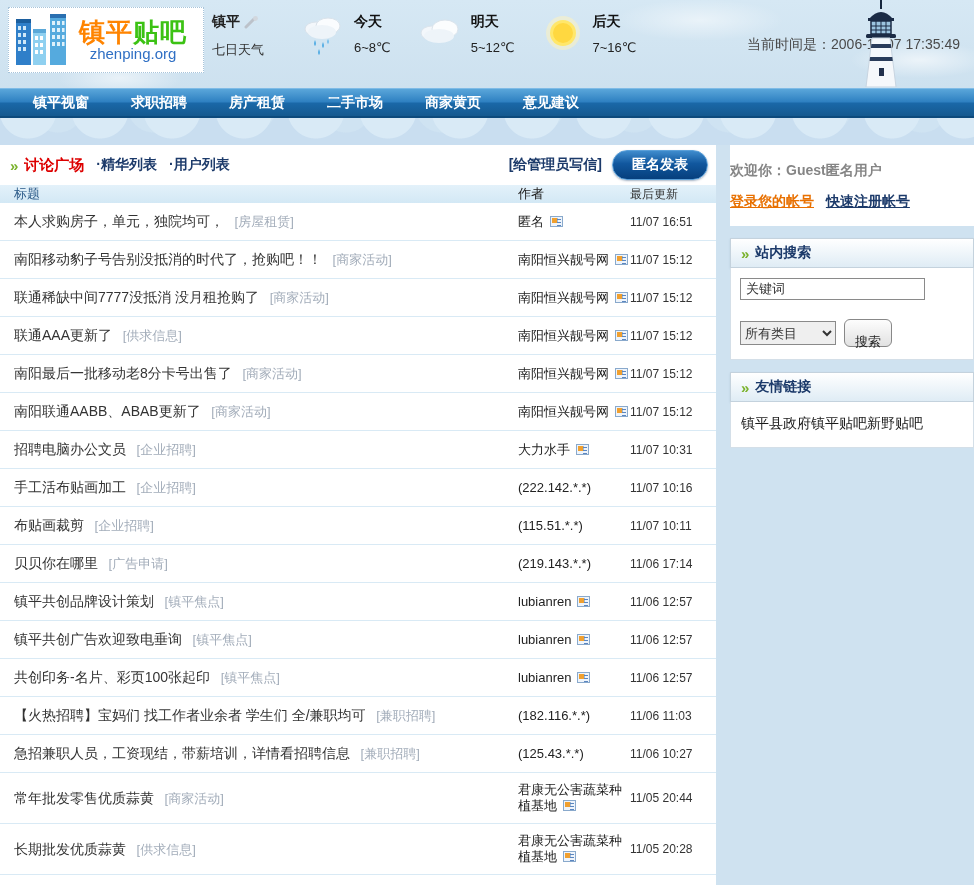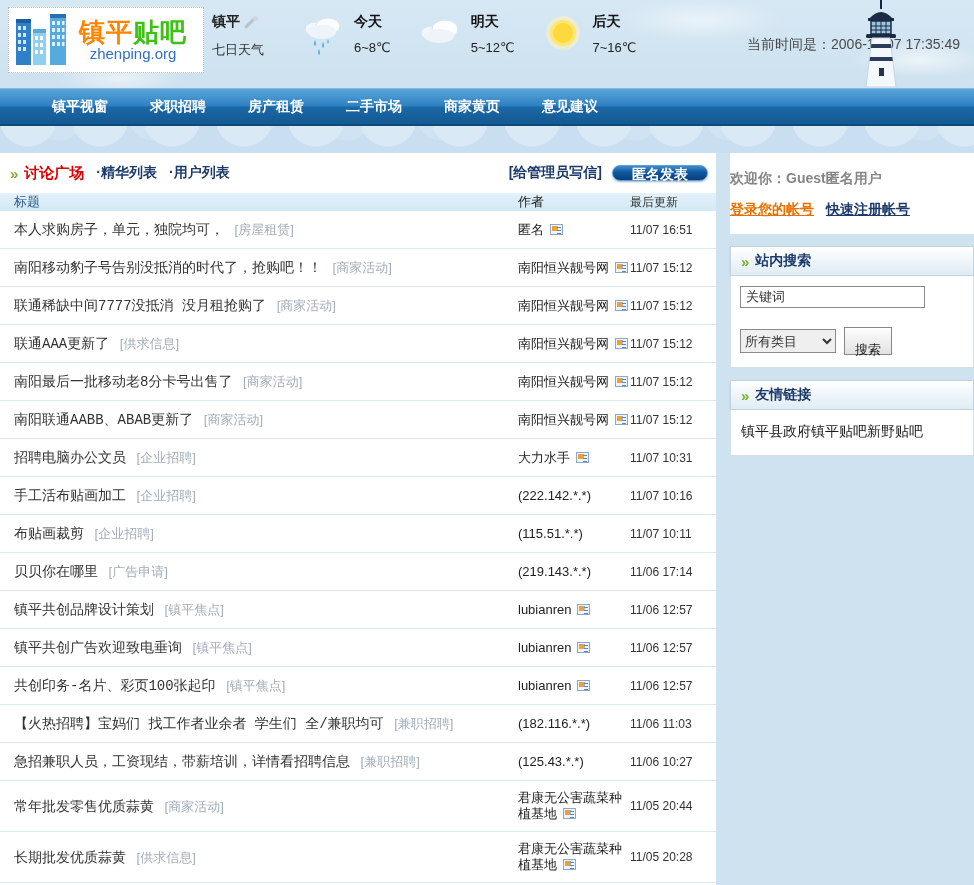--- a/index.html
+++ b/index.html
@@ -32,21 +32,21 @@
   .city-name { font-size:14px; font-weight:bold; color:#222; display:flex; align-items:center; gap:4px;}
   .city-weather-link { font-size:13px; color:#333; margin-top:10px; display:inline-block; }
   .weather-item { display:flex; align-items:flex-start; margin-right:26px; }
   .weather-texts { margin-left:8px; }
   .weather-day { font-size:14px; font-weight:bold; color:#111; }
   .weather-temp { font-size:13px; color:#222; margin-top:9px; }
   .time-text { position:absolute; right:14px; top:36px; font-size:14px; color:#4a4a4a; z-index:1; }
   .lighthouse { position:absolute; right:64px; top:0; z-index:2; }
   
   .main-nav {
-    height:38px; display:flex; align-items:center; padding-left:31px;
+    height:30px; display:flex; align-items:center; padding-left:12px;
     background:linear-gradient(#5aa6da 0%, #2e80c1 48%, #1a68a8 52%, #15598f 100%);
     border-top:1px solid #7fbbe6; border-bottom:2px solid #0d4a7c;
   }
   .main-nav a { color:#fff; font-size:14px; font-weight:bold; text-decoration:none; padding:0 21px; cursor:pointer; }
   .wave-strip {
     height:27px;
     background-color:#c9def0;
     background-image:
       radial-gradient(circle 30px at 28px -8px, #d9eaf6 28px, rgba(0,0,0,0) 29px),
       radial-gradient(circle 26px at 58px -12px, #cfe3f2 26px, rgba(0,0,0,0) 27px);
@@ -57,36 +57,36 @@
   .forum-panel { width:716px; background:#fff; min-height:740px; }
   .side-col { width:244px; margin-left:14px; }
   
   .panel-head { display:flex; align-items:center; height:40px; padding:0 8px 0 10px; }
   .green-arrows { color:#7ab22c; font-weight:bold; font-size:15px; margin-right:7px; letter-spacing:-1px; }
   .forum-title { color:#dd0000; font-weight:bold; font-size:15px; }
   .forum-sublink { color:#1c3a6a; font-weight:bold; font-size:14px; margin-left:12px; text-decoration:none; cursor:pointer; }
   .head-right { margin-left:auto; display:flex; align-items:center; }
   .admin-link { color:#1c3a6a; font-weight:bold; font-size:14px; margin-right:10px; text-decoration:none; cursor:pointer; }
   .post-btn {
-    border:1px solid #5a9fd8; border-radius:15px; height:16px; padding:0 19px;
+    border:1px solid #5a9fd8; border-radius:15px; height:30px; padding:0 19px;
     background:linear-gradient(#3f8ccd 0%, #11579e 45%, #063f7d 100%);
     color:#fff; font-weight:bold; font-size:14px; cursor:pointer;
     box-shadow:0 1px 2px rgba(0,40,90,.35);
     font-family:"Liberation Sans","DejaVu Sans",sans-serif;
   }
   .table-head {
     display:flex; align-items:center; height:18px;
     background:linear-gradient(#e3f1fa,#d3e8f5);
     color:#2b5a88; font-size:13px;
   }
   .cell-title { flex:1; padding-left:14px; padding-right:6px; }
   .cell-author { width:112px; flex-shrink:0; font-size:13px; color:#222; line-height:16px; }
   .cell-time { width:86px; flex-shrink:0; font-size:12px; color:#333; }
   .post-row { display:flex; align-items:center; padding:9px 0; border-bottom:1px solid #d9eaf5; }
-  .post-title { font-size:14px; color:#333; cursor:pointer;font-family:Liberation Mono, monospace; }
+  .post-title { font-size:14px; color:#333; cursor:pointer; }
   .post-cat { font-size:13px; color:#a3adba; margin-left:7px; }
   .profile-icon {
     display:inline-block; width:13px; height:11px; background:#eef4fb;
     border:1px solid #89a9cc; vertical-align:-1px; margin-left:2px; position:relative; cursor:pointer;
   }
   .profile-icon::before {
     content:""; position:absolute; left:1px; top:1px; width:5px; height:5px;
     background:#f0a030; border-right:1px solid #9bb6d4;
   }
   .profile-icon::after {
@@ -105,21 +105,21 @@
     background:linear-gradient(#ffffff,#dfecf5);
     border:1px solid #c4d2dd; box-shadow:0 1px 2px rgba(60,90,120,.12);
   }
   .side-head-title { font-size:14px; font-weight:bold; color:#1c3a6a; }
   .side-body { background:#fff; border:1px solid #d4dfe8; border-top:none; padding:10px 9px 12px; }
   .kw-input { width:185px; height:22px; border:1px solid #8a8a8a; font-size:13px; padding:2px 5px; color:#333;
     font-family:"Liberation Sans","DejaVu Sans",sans-serif; }
   .search-row { margin-top:19px; display:flex; align-items:center; }
   .cat-select { width:96px; height:24px; border:1px solid #8a8a8a; font-size:13px; color:#333;
     font-family:"Liberation Sans","DejaVu Sans",sans-serif; }
-  .search-btn { height:24px; margin-left:8px; padding:13px 10px; border:1px solid #888; border-radius:0;
+  .search-btn { height:24px; margin-left:8px; padding:13px 10px; border:1px solid #888; border-radius:6px;
     background:linear-gradient(#fdfdfd,#e2e2e2); font-size:13px; color:#222; cursor:pointer;
     font-family:"Liberation Sans","DejaVu Sans",sans-serif; }
   .friend-body { display:flex; padding:13px 10px 14px; }
   .friend-body a { font-size:14px; color:#1b1b1b; text-decoration:none; cursor:pointer; }
 </style>
 </head>
 <body>
 
 <div class="top-header">
   <div class="logo-box">

